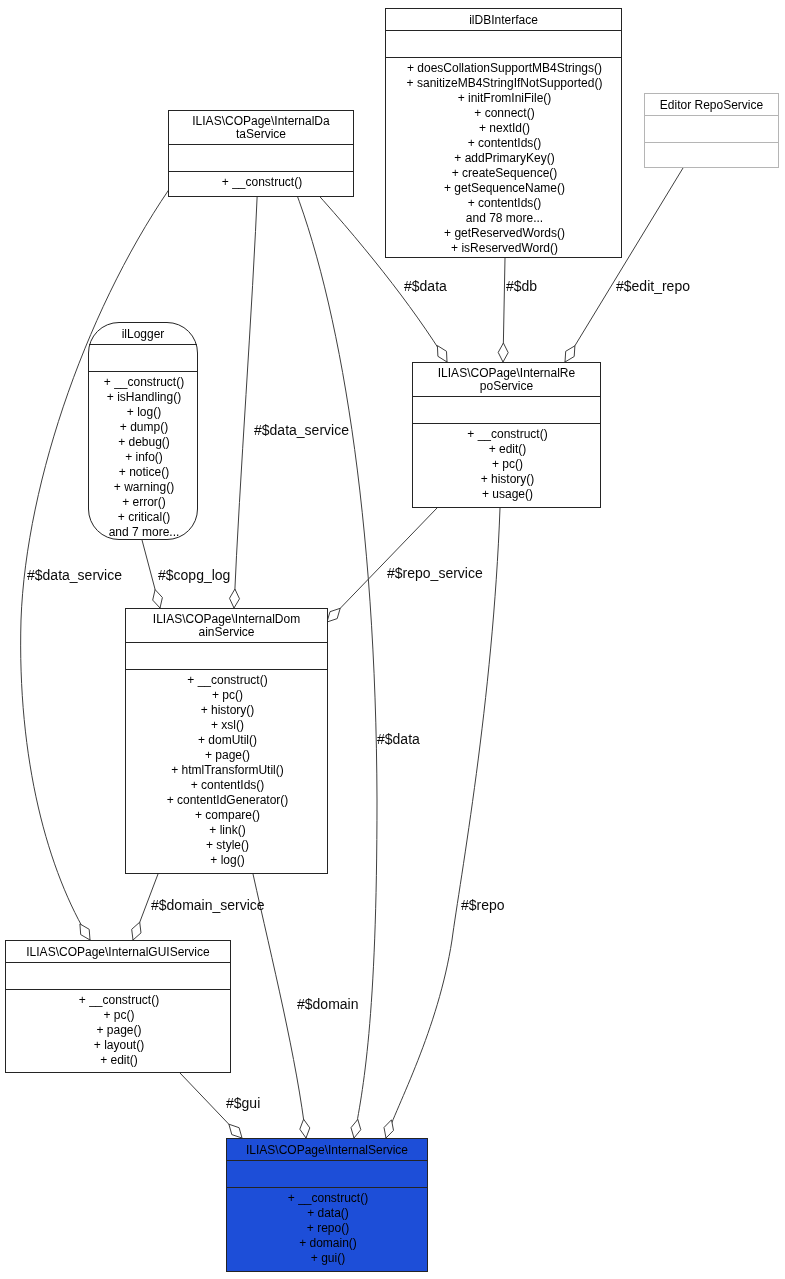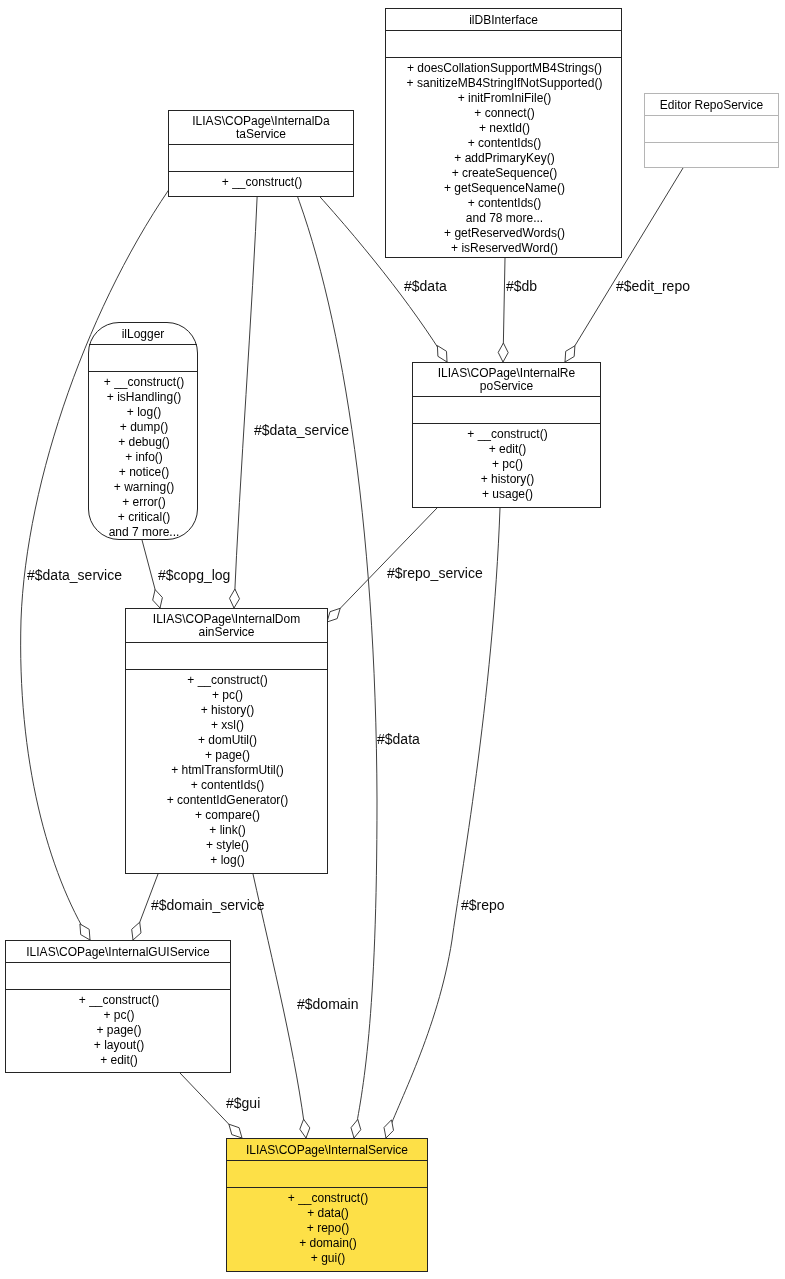--- a/index.html
+++ b/index.html
@@ -30,21 +30,21 @@
 
   #box-db{left:385px;top:8px;width:237px;height:250px;}
   #box-data{left:168px;top:90px;width:186px;height:87px;margin-top:20px;}
   #box-editor{left:644px;top:93px;width:135px;height:75px;}
   #box-editor{border-color:#b5b5b5;}
   #box-editor .box-title,#box-editor .box-attrs{border-color:#b5b5b5;}
   #box-logger{left:88px;top:322px;width:110px;height:218px;border-radius:31px;}
   #box-repo{left:412px;top:362px;width:189px;height:146px;}
   #box-domain{left:125px;top:608px;width:203px;height:266px;}
   #box-gui{left:5px;top:940px;width:226px;height:133px;}
-  #box-internal{left:226px;top:1138px;width:202px;height:134px;background:#fde047;}
+  #box-internal{left:226px;top:1138px;width:202px;height:134px;background:#1d4ed8;}
 
   .edge-label{
     position:absolute;font-size:14px;line-height:13px;
     white-space:nowrap;color:#0a0a0a;z-index:3;
   }
 </style>
 </head>
 <body>
 
 <div id="diagram">

